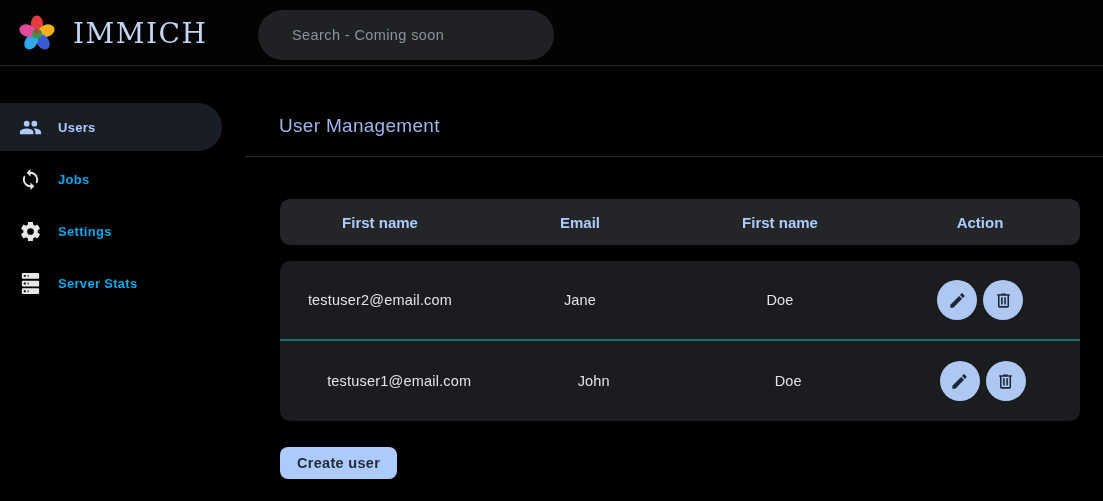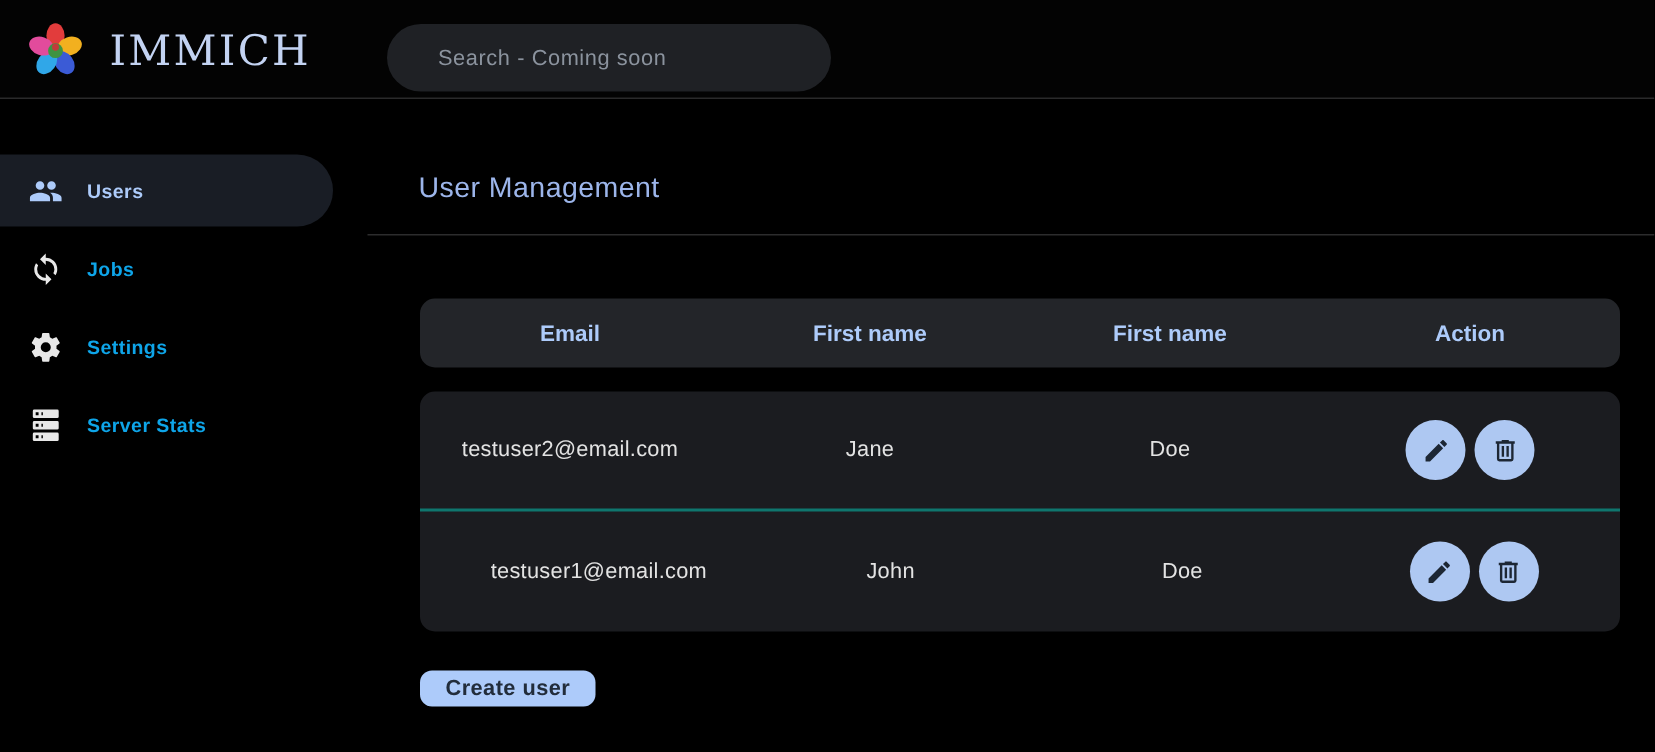--- a/index.html
+++ b/index.html
@@ -6,21 +6,21 @@
   html,body { width:1103px; height:501px; background:#000; overflow:hidden;
               font-family:"Liberation Sans", sans-serif; }
 
   
   .header { position:relative; height:66px; background:#030303;
             border-bottom:1px solid #2a2a2b; }
   .brand { position:absolute; left:18px; top:0; height:66px;
            display:flex; align-items:center; gap:17px; cursor:pointer; }
   .brand-name { font-family:"DejaVu Serif", serif; font-size:28px;
                 color:#c3d3f2; letter-spacing:1.5px; font-weight:500; }
-  .search-input { position:absolute; left:258px; top:16px; width:296px; height:45px;
+  .search-input { position:absolute; left:258px; top:10px; width:296px; height:50px;
                   border-radius:25px; background:#1f2125; border:none; outline:none;
                   color:#d7dbe0; font-size:14.5px; padding:0 20px 0 34px;
                   font-family:"Liberation Sans", sans-serif; letter-spacing:.4px; }
   .search-input::placeholder { color:#8b939e; }
   .header-right { position:absolute; right:16px; top:0; height:66px;
                   display:flex; align-items:center; }
   .theme-btn { background:none; border:none; cursor:pointer; width:30px; height:30px;
                display:flex; align-items:center; justify-content:center; }
   .admin-link { color:#f0f0f0; font-weight:700; font-size:15px; letter-spacing:.4px;
                 text-decoration:underline; text-underline-offset:3px;
@@ -56,21 +56,21 @@
   .t-body { margin-top:16px; border-radius:10px; overflow:hidden; background:#1b1c20; }
   .t-row { display:flex; align-items:center; height:80px; border-bottom:2px solid #0f766e; }
   .t-row:last-child { border-bottom:none;padding-left:22px; }
   .t-row .cell { font-size:14.5px; color:#e3e3e3; letter-spacing:.2px; }
   .cell.actions { display:flex; justify-content:center; gap:6px; }
   .action-btn { width:40px; height:40px; border-radius:50%; background:#aec8f2;
                 border:none; cursor:pointer; display:flex; align-items:center;
                 justify-content:center; }
   .action-btn svg { width:19px; height:19px; fill:#1d2734; }
 
-  .create-btn { margin:26px 0 0 35px; height:24px; padding:0 17px; border-radius:8px;
+  .create-btn { margin:26px 0 0 35px; height:32px; padding:0 17px; border-radius:8px;
                 background:#adcbfa; border:none; cursor:pointer; color:#222d3b;
                 font-weight:700; font-size:14.5px; letter-spacing:.3px;
                 font-family:"Liberation Sans", sans-serif; }
 </style>
 </head>
 <body>
 
 <div class="header">
   <div class="brand">
     <span style="display:flex;">
@@ -129,22 +129,22 @@
       <span class="label">Server Stats</span>
     </div>
   </div>
 
   <div class="main">
     <div class="page-title">User Management</div>
     <div class="title-divider"></div>
 
     <div class="user-table">
       <div class="t-head">
+        <div class="cell">First name</div>
         <div class="cell">Email</div>
-        <div class="cell">First name</div>
         <div class="cell">First name</div>
         <div class="cell">Action</div>
       </div>
 
       <div class="t-body">
         <div class="t-row">
           <div class="cell">testuser2@email.com</div>
           <div class="cell">Jane</div>
           <div class="cell">Doe</div>
           <div class="cell actions">

